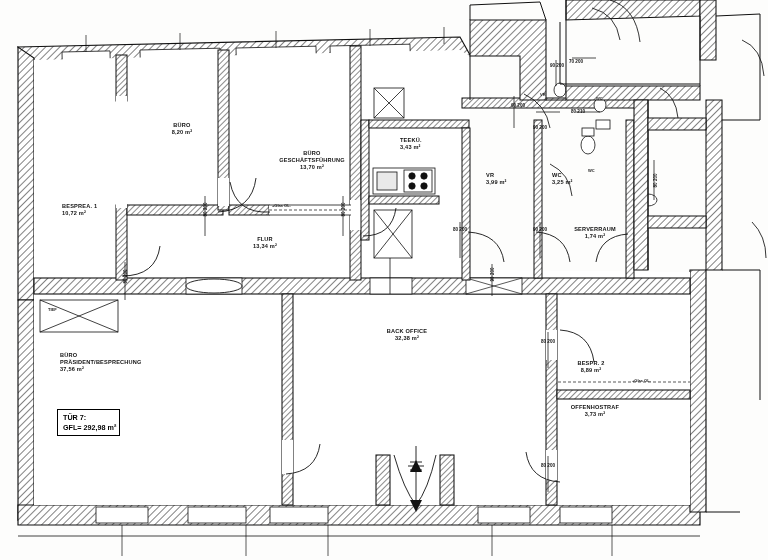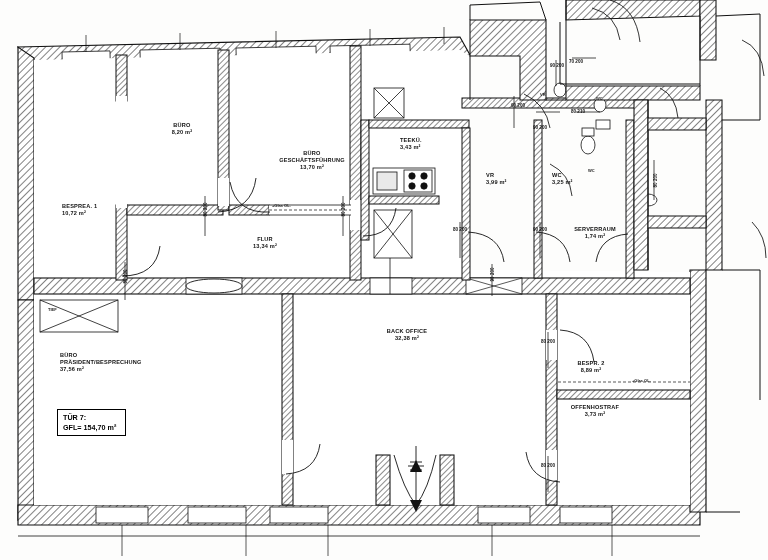--- a/index.html
+++ b/index.html
@@ -10,21 +10,21 @@
   svg{display:block;}
   .rmlabel{position:absolute;font-family:"Liberation Sans",sans-serif;
            color:#111;letter-spacing:.2px;line-height:1.25;white-space:nowrap;}
   .rmlabel .nm{font-size:5.6px;font-weight:700;display:block;}
   .rmlabel .ar{font-size:5.6px;font-weight:700;display:block;}
   .rmlabel.ctr{text-align:center;}
   .dim{position:absolute;font-size:4.6px;font-weight:700;color:#111;
        font-family:"Liberation Sans",sans-serif;line-height:1.05;text-align:center;}
   .dim.vert{transform-origin:50% 50%;transform:rotate(-90deg);}
   .titlebox{position:absolute;border:1.1px solid #000;background:#fff;
-            padding:3px 9px 3px 5px;}
+            padding:3px 3px 3px 5px;}
   .titlebox div{font-size:7.2px;font-weight:700;color:#000;
                 line-height:1.35;white-space:nowrap;}
   .tiny{position:absolute;font-size:4px;font-weight:700;color:#222;}
 </style>
 </head>
 <body>
 
 <div id="plan">
 
   <svg width="768" height="560" viewBox="0 0 768 560">
@@ -378,16 +378,16 @@
 
   <div class="tiny" style="left:48px;top:307px;">TIEF</div>
   <div class="tiny" style="left:272px;top:203px;">+Glas  OL.</div>
   <div class="tiny" style="left:632px;top:378px;">+Glas  OL.</div>
   <div class="tiny" style="left:588px;top:168px;">WC</div>
   <div class="tiny" style="left:596px;top:96px;">WC</div>
   <div class="tiny" style="left:540px;top:92px;">VR</div>
 
   <div class="titlebox" style="left:57px;top:409px;">
     <div>TÜR 7:</div>
-    <div>GFL= 154,70 m²</div>
+    <div>GFL= 292,98 m²</div>
   </div>
 
 </div>
 
 </body></html>

